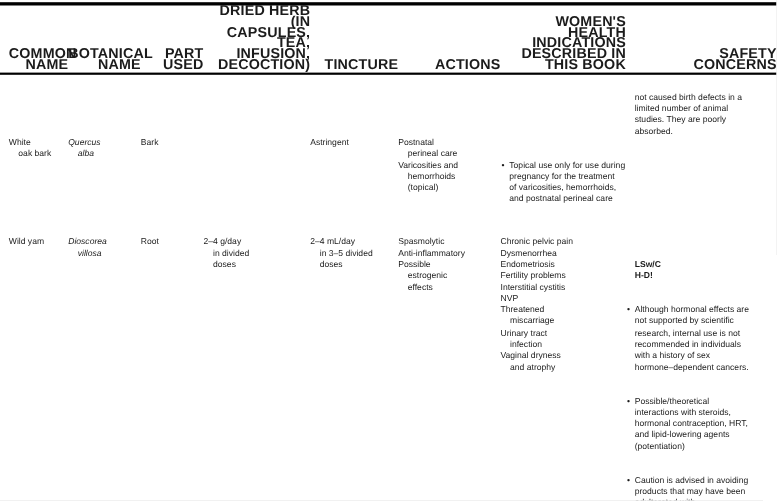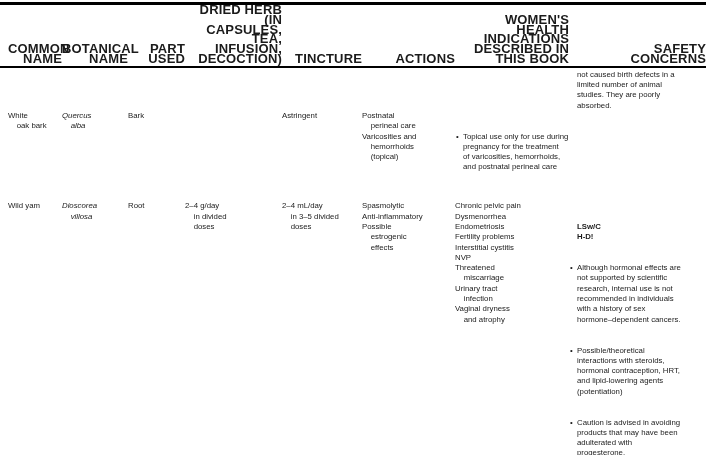--- a/index.html
+++ b/index.html
@@ -43,21 +43,21 @@
     background: #000;
     width: 706px;
   }
   .cell {
     font-size: 7.8px;
     line-height: 10.3px;
     white-space: pre-wrap;
   }
   .ital { font-style: italic; margin-top: 32px; }
   .row { margin-bottom: 8px; }
-  .pre-row { margin-top: 2px; margin-bottom: 0; }
+  .pre-row { margin-top: 16px; margin-bottom: 0; }
   .safety-cell { padding-left: 8px; }
   .codes { font-weight: 700; }
   .bullet { position: relative; }
   .bullet::before {
     content: "\2022";
     position: absolute;
     left: -7px;
     top: 0;
   }
 </style>

